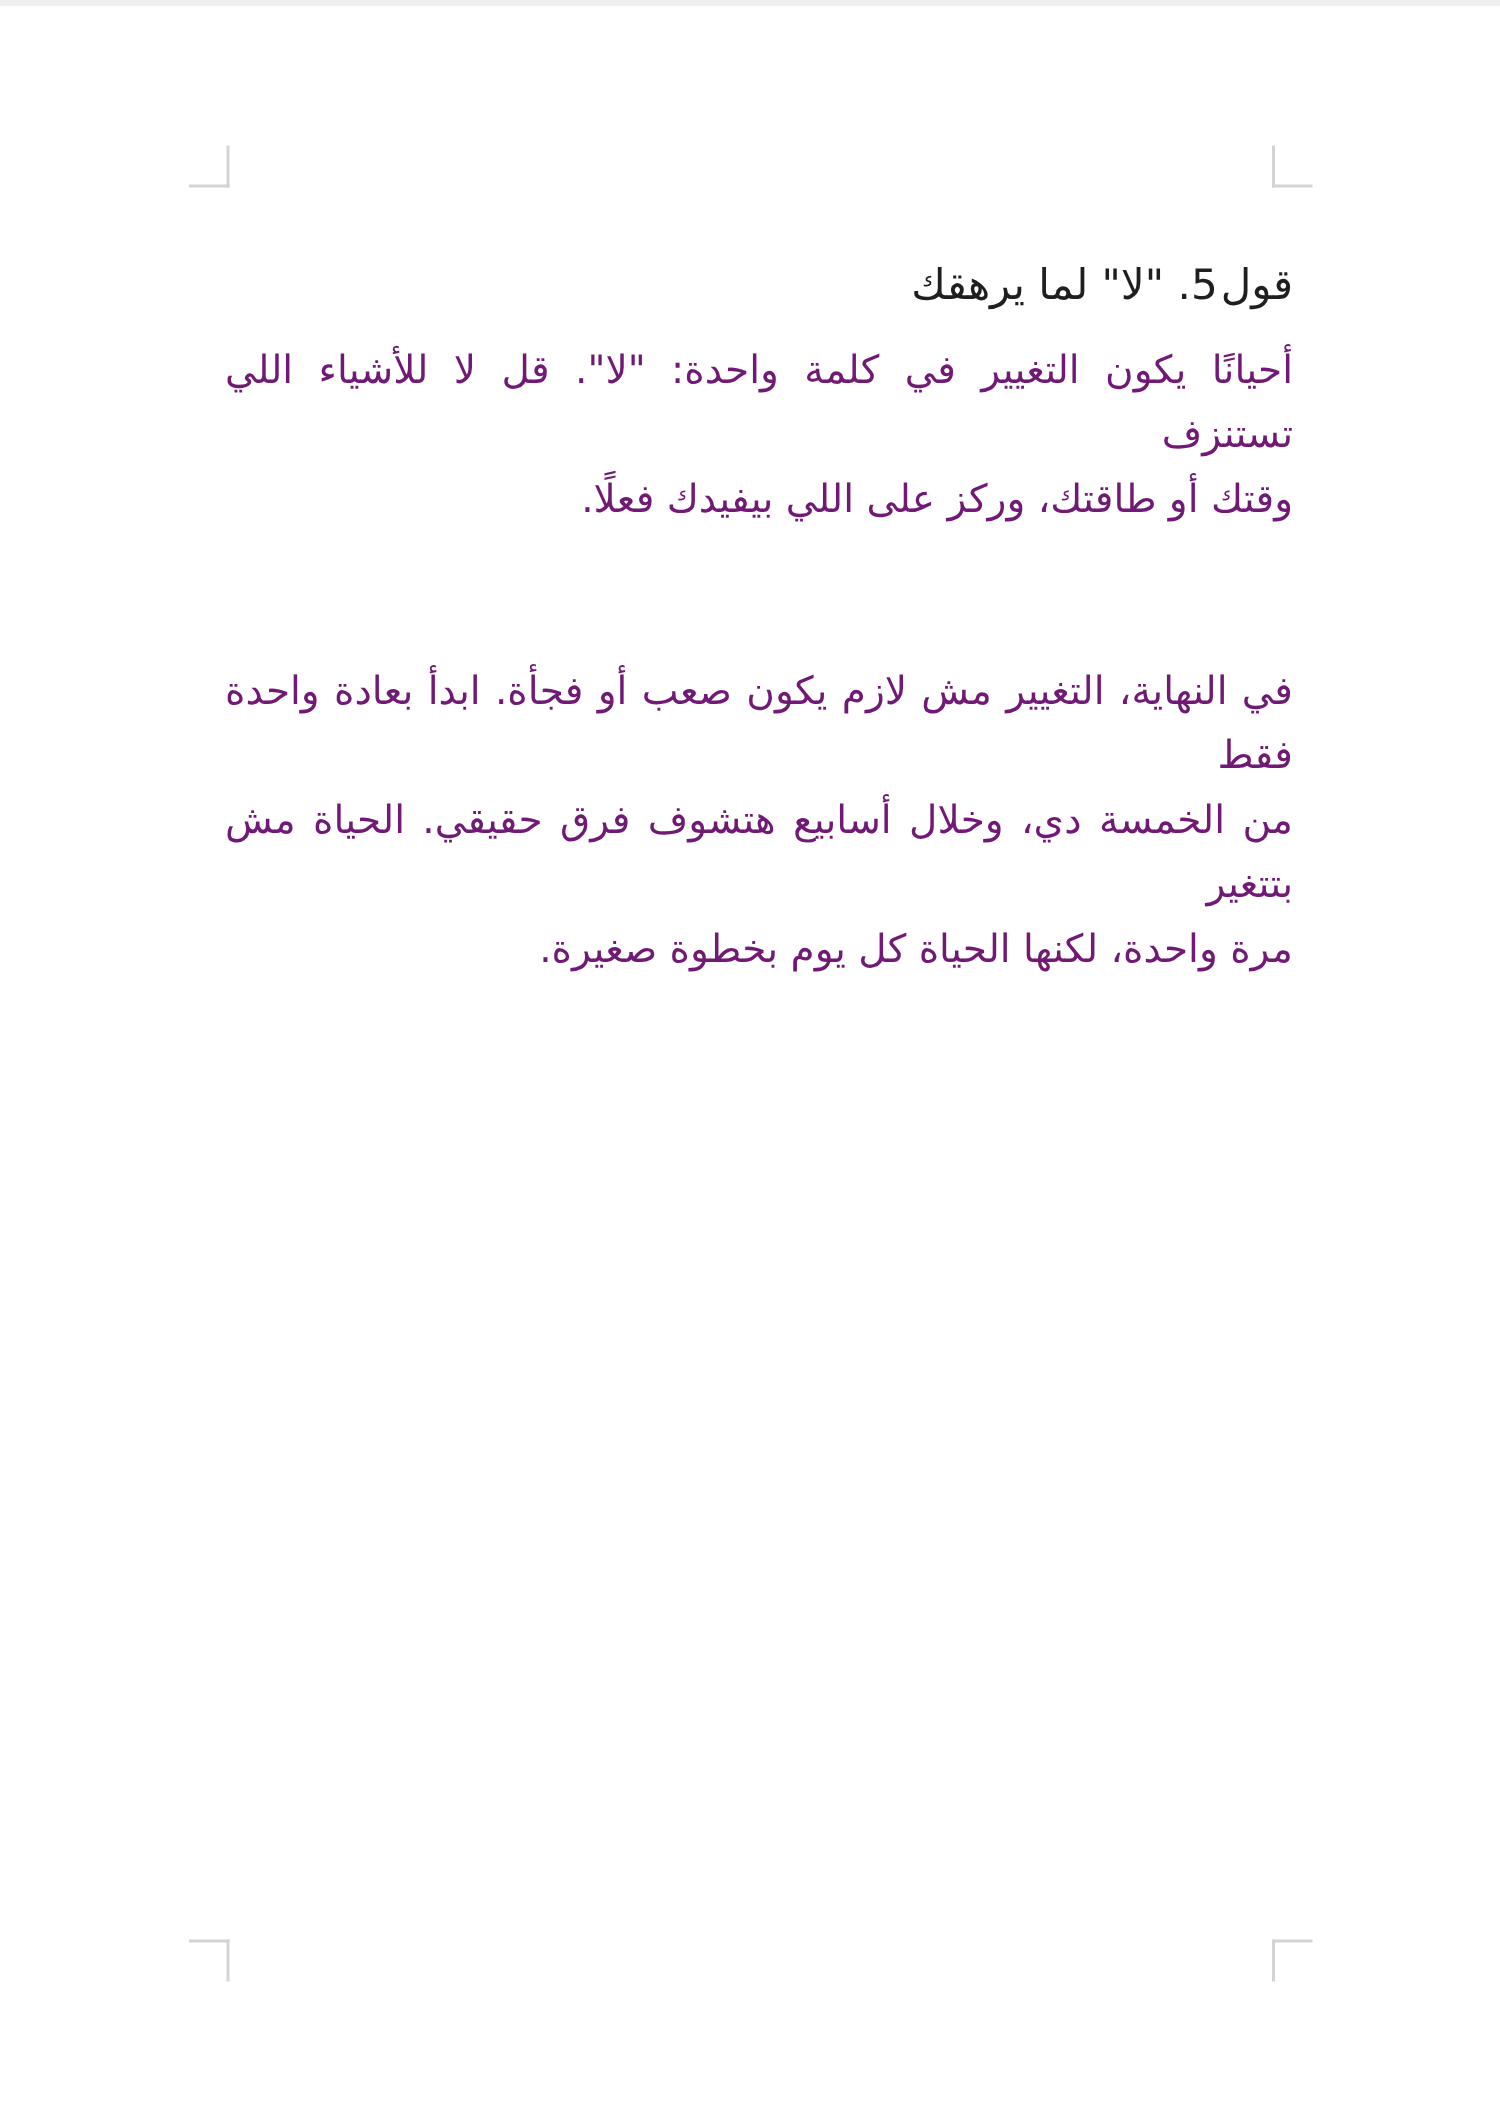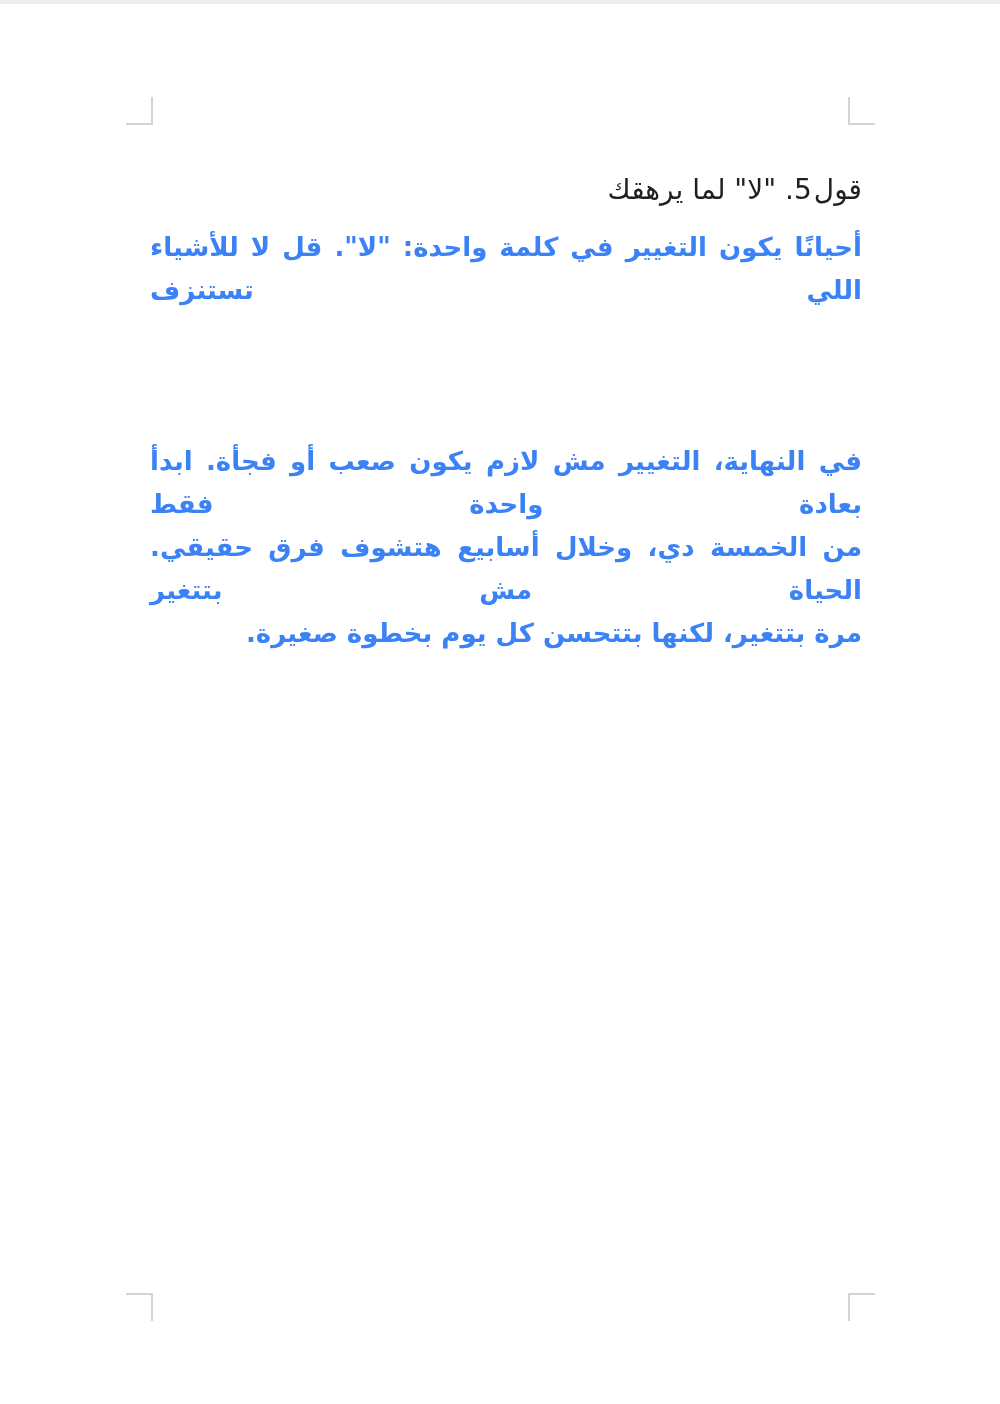--- a/index.html
+++ b/index.html
@@ -36,22 +36,21 @@
   }
   .heading .h-marker {
     direction:ltr; unicode-bidi:bidi-override;
     margin-right:2px; margin-left:9px;
   }
   .para {
     position:absolute;
     left:150px; width:712px;
     direction:rtl;
     font-size:26px;
-    color:#3b82f6;
-    font-weight:bold;
+    color:#701a75;
   }
   .para .jline {
     line-height:43px;
     text-align:justify;
     text-align-last:justify;
     white-space:normal;
   }
   .para .jline.last {
     text-align-last:auto; 
   }
@@ -71,21 +70,22 @@
   <div class="mark br"></div>
 
   <div class="heading">
     <span class="h-word">قول</span>
     <span class="h-marker">.5</span>
     <span class="h-rest">"لا" لما يرهقك</span>
   </div>
 
   <div class="para p1">
     <div class="jline">أحيانًا يكون التغيير في كلمة واحدة: "لا". قل لا للأشياء اللي تستنزف</div>
+    <div class="jline last">وقتك أو طاقتك، وركز على اللي بيفيدك فعلًا.</div>
   </div>
 
   <div class="para p2">
     <div class="jline">في النهاية، التغيير مش لازم يكون صعب أو فجأة. ابدأ بعادة واحدة فقط</div>
     <div class="jline">من الخمسة دي، وخلال أسابيع هتشوف فرق حقيقي. الحياة مش بتتغير</div>
-    <div class="jline last">مرة بتتغير، لكنها بتتحسن كل يوم بخطوة صغيرة.</div>
+    <div class="jline last">مرة واحدة، لكنها الحياة كل يوم بخطوة صغيرة.</div>
   </div>
 
 </div>
 
 </body></html>

